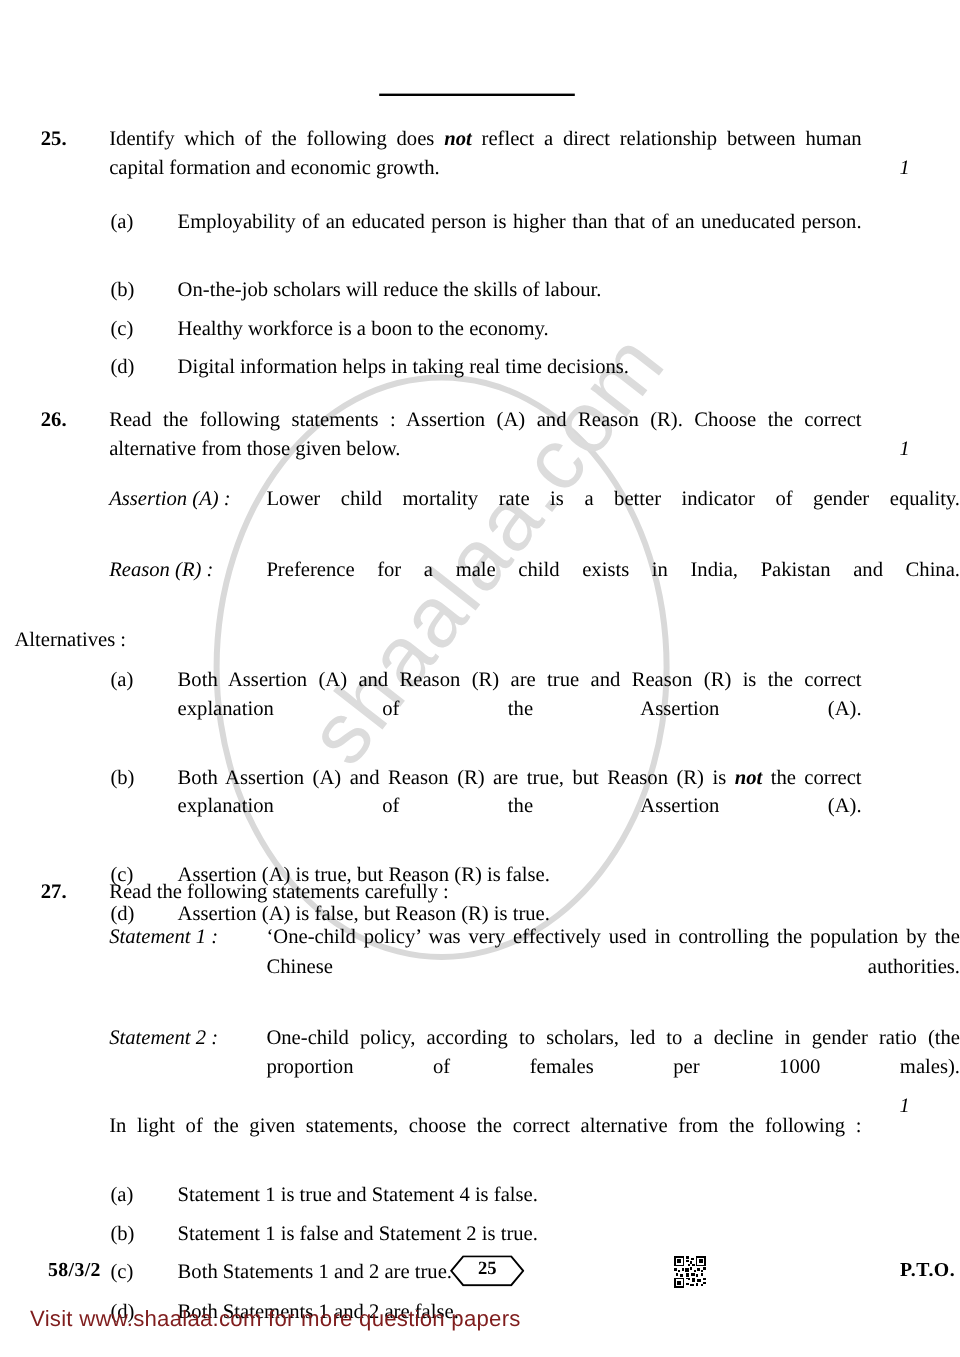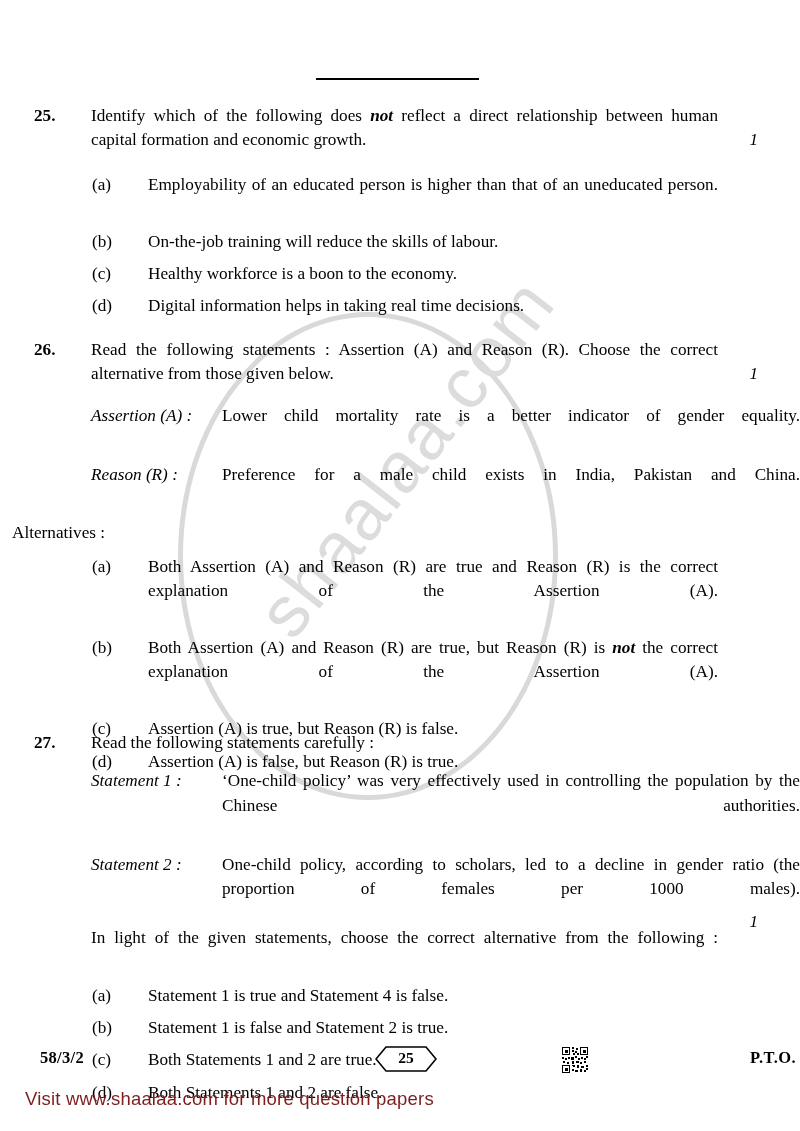--- a/index.html
+++ b/index.html
@@ -249,21 +249,21 @@
         <span>Identify which of the following does </span><span class="bi">not</span><span> reflect a direct relationship between human capital formation and economic growth.</span>
       </div>
       <div class="marks" style="top:24.4px;">1</div>
 
       <div class="opt" style="margin-top:20px;">
         <span class="opt-lbl">(a)</span>
         <span>Employability of an educated person is higher than that of an uneducated person.</span>
       </div>
       <div class="opt short" style="margin-top:8px;">
         <span class="opt-lbl">(b)</span>
-        <span>On-the-job training will reduce the skills of labour.</span>
+        <span>On-the-job scholars will reduce the skills of labour.</span>
       </div>
       <div class="opt short" style="margin-top:8px;">
         <span class="opt-lbl">(c)</span>
         <span>Healthy workforce is a boon to the economy.</span>
       </div>
       <div class="opt short" style="margin-top:8px;">
         <span class="opt-lbl">(d)</span>
         <span>Digital information helps in taking real time decisions.</span>
       </div>
     </div>

